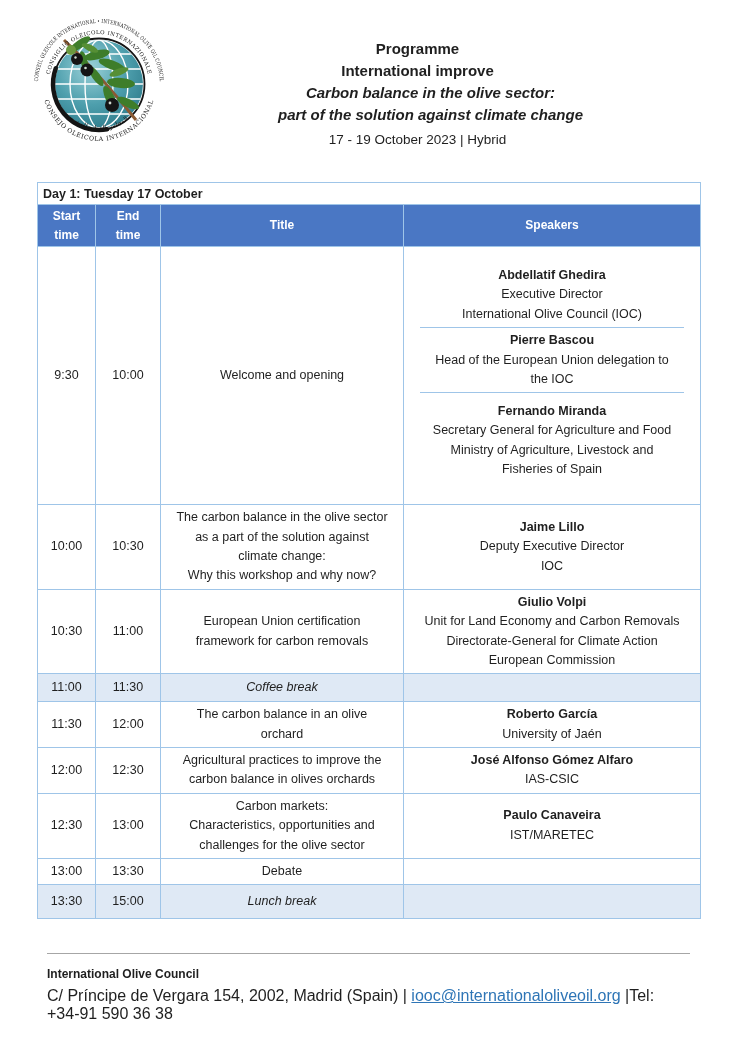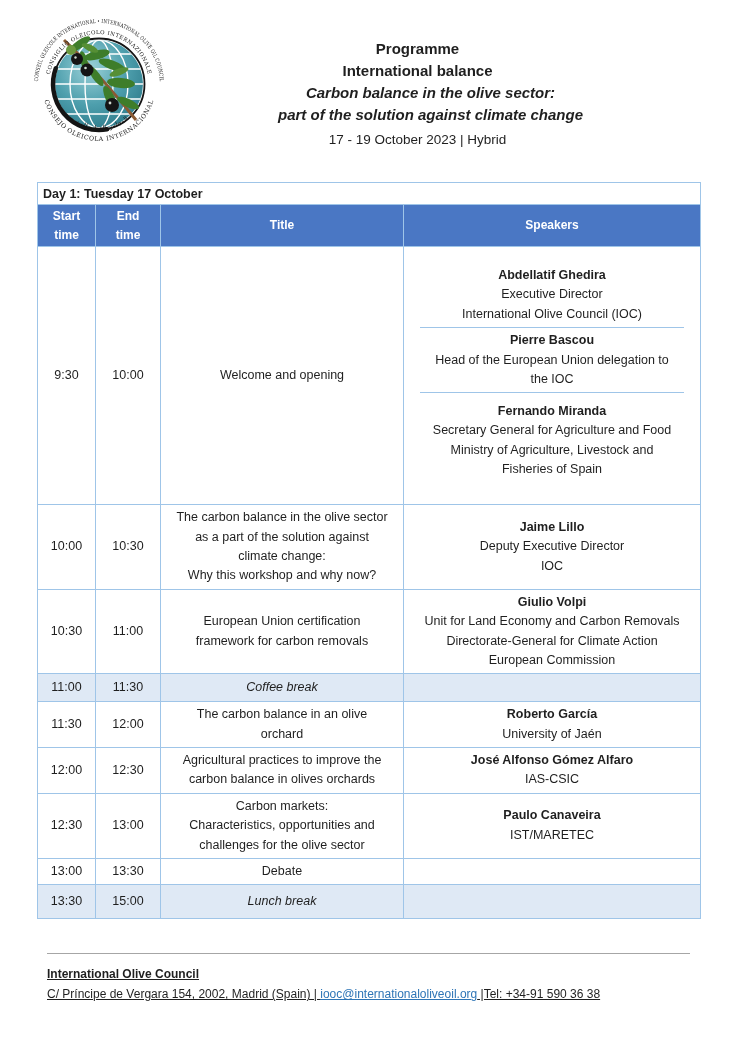--- a/index.html
+++ b/index.html
@@ -77,24 +77,24 @@
   tr.r-carbon td { height: 76px; }
   tr.r-eu td { height: 70px; }
   tr.r-coffee td { height: 28px; }
   tr.r-orchard td { height: 45px; }
   tr.r-practices td { height: 42px; }
   tr.r-markets td { height: 63px; }
   tr.r-debate td { height: 23px; }
   tr.r-lunch td { height: 34px; }
 
   
-  .footer { margin: 34px 47px 0 47px; text-decoration: underline; }
+  .footer { margin: 34px 47px 0 47px; }
   .footer hr { border: none; border-top: 1px solid #A6A6A6; margin-bottom: 13px; }
   .footer .org { font-weight: bold; font-size: 12px; margin-bottom: 6px; }
-  .footer .addr { font-size: 12px; }
+  .footer .addr { font-size: 16px; }
   .footer a.mail { color: #2E75B6; text-decoration: underline; }
 
   
   .ringtxt { font-family: "DejaVu Serif", serif; fill: #161616; }
 </style>
 </head>
 <body>
 
 <div class="page">
 
@@ -165,21 +165,21 @@
           <textPath href="#tBot" startOffset="50%" text-anchor="middle">CONSEJO OLEICOLA INTERNACIONAL</textPath>
         </text>
         <text class="ringtxt" font-size="6.5" letter-spacing="1">
           <textPath href="#tBotIn" startOffset="50%" text-anchor="middle">المجلس الدولي للزيتون</textPath>
         </text>
       </svg>
     </div>
 
     <div class="title-block">
       <div class="l">Programme</div>
-      <div class="l">International balance</div>
+      <div class="l">International improve</div>
       <div class="l it">Carbon balance in the olive sector:</div>
       <div class="l it">part of the solution against climate change</div>
       <div class="l sub">17 - 19 October 2023 | Hybrid</div>
     </div>
   </div>
 
   <table class="sched">
     <colgroup>
       <col style="width:58px">
         <col style="width:65px">

